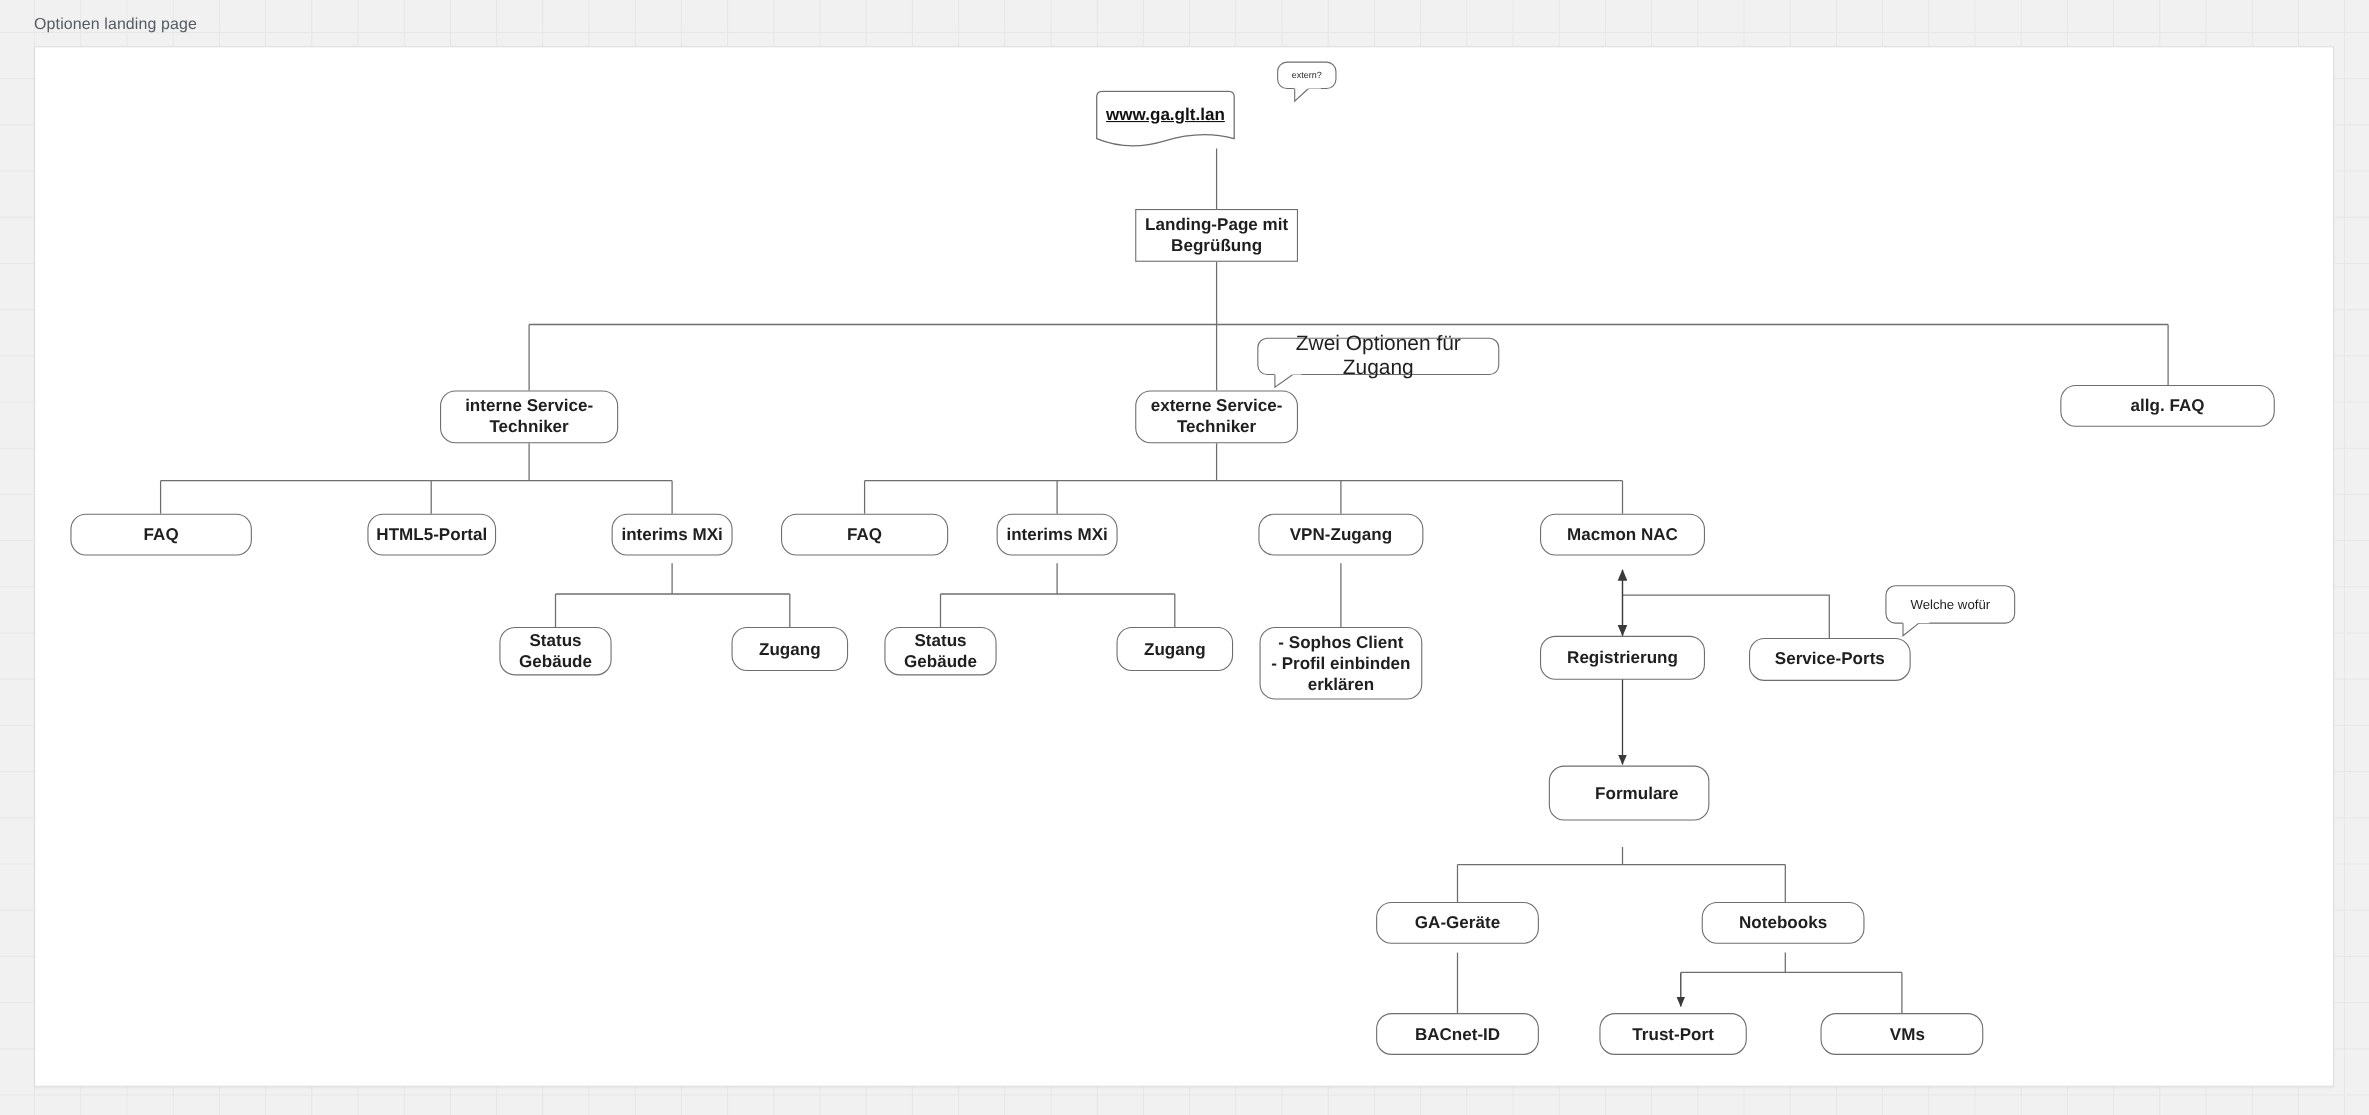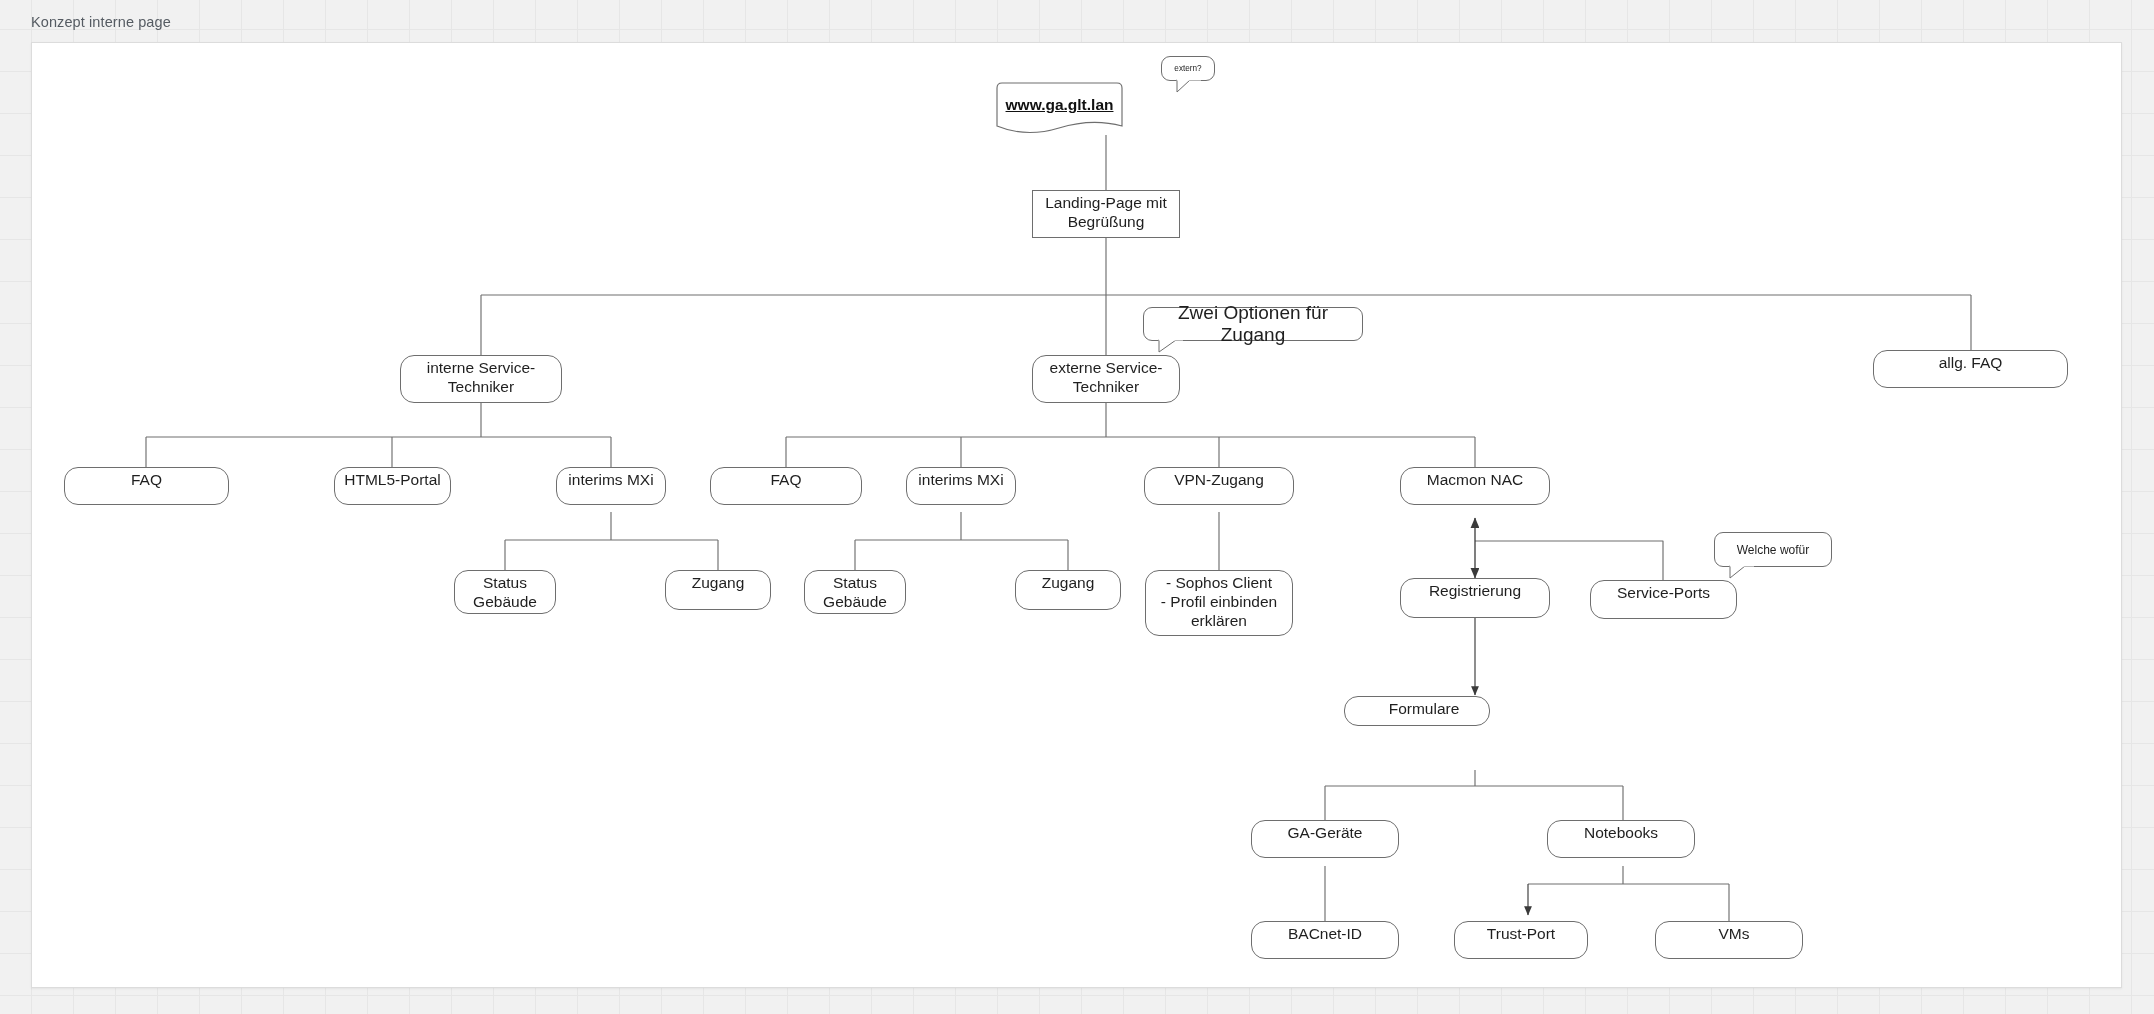--- a/index.html
+++ b/index.html
@@ -62,28 +62,29 @@
     overflow: visible;
   }
 
   
   .node {
     position: absolute;
     box-sizing: border-box;
     background: #ffffff;
     border: 1px solid #6e6e6e;
     display: flex;
-    align-items: flex-start;
+    align-items: center;
     justify-content: center;
     text-align: center;
     color: #1f1f1f;
     font-size: 15.5px;
     line-height: 19px;
     padding: 2px 6px;
     white-space: pre-line;
+    font-weight: bold;
   }
   .node.rounded { border-radius: 14px; }
   .node.sharp   { border-radius: 0; }
 
   
   .callout {
     position: absolute;
     box-sizing: border-box;
     background: #ffffff;
     border: 1px solid #6e6e6e;
@@ -140,21 +141,21 @@
     color: #2b2b2b;
     white-space: pre-line;
     overflow: hidden;
   }
 </style>
 </head>
 <body>
 
 <div id="app">
 
-  <div id="page-title">Konzept interne page</div>
+  <div id="page-title">Optionen landing page</div>
 
   <div id="canvas-sheet"></div>
 
   <svg id="edge-layer" viewBox="0 0 2154 1014" xmlns="http://www.w3.org/2000/svg">
     <defs>
       <marker id="arrowEnd" markerWidth="9" markerHeight="9" refX="7.6" refY="3.4" orient="auto" markerUnits="strokeWidth">
         <path d="M0,0 L8,3.4 L0,6.8 z" fill="#3a3a3a"></path>
       </marker>
       <marker id="arrowStart" markerWidth="9" markerHeight="9" refX="0.4" refY="3.4" orient="auto" markerUnits="strokeWidth">
         <path d="M8,0 L0,3.4 L8,6.8 z" fill="#3a3a3a"></path>
@@ -321,21 +322,21 @@
   </div>
 
   <div class="callout" style="left:1714px; top:532px; width:118px; height:35px; font-size:12px;">
     <span>Welche wofür</span>
     <svg class="tail" viewBox="0 0 26 14" xmlns="http://www.w3.org/2000/svg">
       <path d="M1,0 L1,13 L16,1" fill="#ffffff" stroke="#6e6e6e" stroke-width="1"></path>
       <path d="M0.5,0.5 L25,0.5" stroke="#ffffff" stroke-width="2"></path>
     </svg>
   </div>
 
-  <div class="node rounded" style="left:1344px; top:696px; width:146px; height:30px;padding-left:20px;">
+  <div class="node rounded" style="left:1408px; top:696px; width:146px; height:50px;padding-left:20px;">
     <span>Formulare</span>
   </div>
 
   <div class="node rounded" style="left:1251px; top:820px; width:148px; height:38px;">
     <span>GA-Geräte</span>
   </div>
 
   <div class="node rounded" style="left:1547px; top:820px; width:148px; height:38px;">
     <span>Notebooks</span>
   </div>

